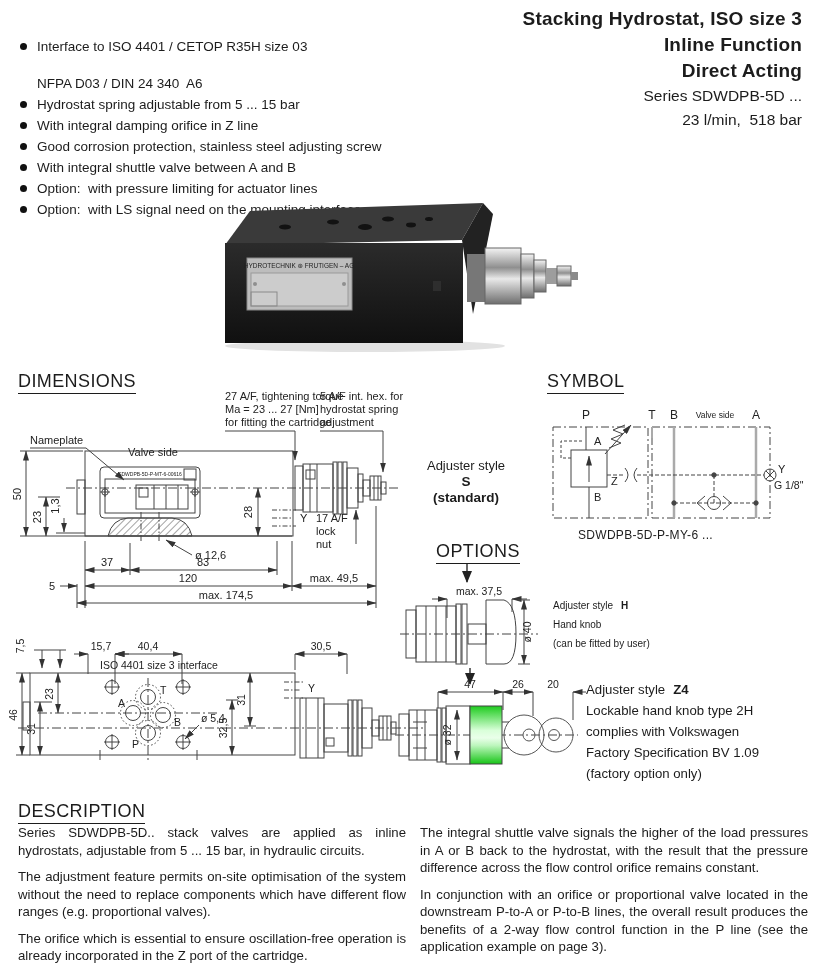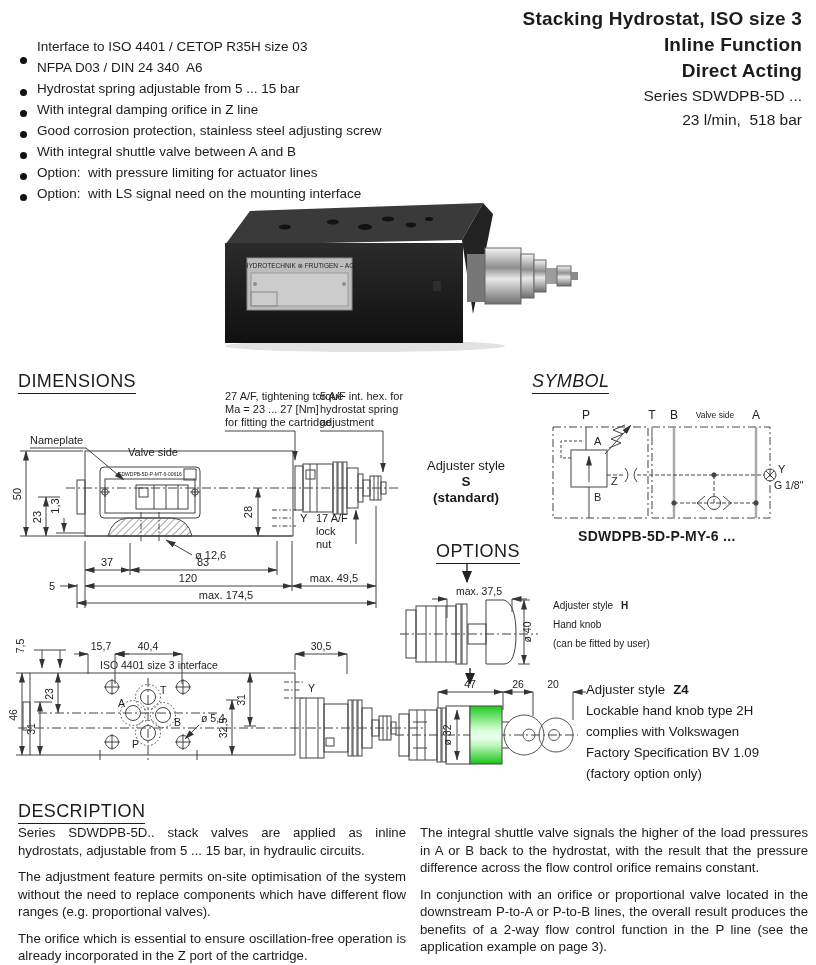--- a/index.html
+++ b/index.html
@@ -1,24 +1,24 @@
 <!DOCTYPE html>
 <html><head>
 <meta charset="utf-8">
 <style>
   html,body{margin:0;padding:0;background:#e8e8e8;}
   .page{position:relative;width:816px;height:965px;background:#ffffff;margin:0 auto;
         font-family:"Liberation Sans","DejaVu Sans",sans-serif;color:#1c1c1c;overflow:hidden;}
   .abs{position:absolute;}
   
   .bullets{left:20px;top:36px;width:460px;list-style:none;margin:0;padding:0;font-size:13.5px;line-height:21px;}
-  .bullets li{display:flex;align-items:center;}
+  .bullets li{display:flex;align-items:flex-start;}
   .dot{width:7px;height:7px;border-radius:50%;background:#111;margin:7px 10px 0 0;flex:0 0 7px;}
   .bt{white-space:pre-wrap;}
-  .bt2{display:block;white-space:pre-wrap;}
+  .bt2{display:block;white-space:pre-wrap;margin-top:16px;}
   
   .titleblock{right:14px;top:6px;width:420px;text-align:right;}
   .t-main{font-size:19px;font-weight:bold;line-height:26px;letter-spacing:.2px;}
   .t-sub{font-size:15.5px;line-height:24px;white-space:pre-wrap;}
   
   .sec{font-size:18px;letter-spacing:.4px;border-bottom:1.4px solid #1c1c1c;padding-bottom:1px;display:inline-block;}
   
   svg{overflow:visible;display:block;}
   svg text{font-family:"Liberation Sans","DejaVu Sans",sans-serif;fill:#222;}
   .dtxt{font-size:11px;}
@@ -30,21 +30,21 @@
   .opthead{left:436px;top:541px;}
   .hblock{left:553px;top:596px;width:230px;font-size:10px;line-height:19px;}
   .zblock{left:586px;top:679px;width:226px;font-size:13.2px;line-height:21px;}
   .key{font-weight:bold;margin-left:8px;}
   
   .deschead{left:18px;top:801px;}
   .desccol{top:824px;width:388px;font-size:13.2px;line-height:17.5px;text-align:justify;}
   .desccol p{margin:0 0 9px 0;}
   .dc-l{left:18px;}
   .dc-r{left:420px;}
-  .capt{left:578px;top:528px;font-size:14px;letter-spacing:.3px;font-weight:bold;}
+  .capt{left:578px;top:528px;font-size:12px;letter-spacing:.3px;}
 </style>
 </head>
 <body>
 
 <div class="page">
 
   <ul class="bullets abs">
     <li>
         <span class="dot"></span>
       <span class="bt"><span>Interface to ISO 4401 / CETOP R35H size 03</span><span class="bt2">NFPA D03 / DIN 24 340  A6</span></span>
@@ -248,21 +248,21 @@
       <text class="dtxt" x="308" y="160">nut</text>
     </g>
   </svg>
 
   <div class="adjS abs">
     <div>Adjuster style</div>
     <div class="b">S</div>
     <div class="b">(standard)</div>
   </div>
 
-  <div class="abs" style="left:532px;top:371px;font-style:italic;">
+  <div class="abs" style="left:547px;top:371px;">
     <span class="sec">SYMBOL</span>
   </div>
 
   <svg class="abs" style="left:547px;top:392px;" width="270" height="135" viewBox="0 0 270 135">
     <defs>
       <marker id="m2" markerUnits="userSpaceOnUse" markerWidth="10" markerHeight="6" refX="9.5" refY="3" orient="auto-start-reverse">
         <path d="M0,0L10,3L0,6Z" fill="#333"></path>
       </marker>
     </defs>
     <g stroke="#444" fill="none" stroke-width="1">

